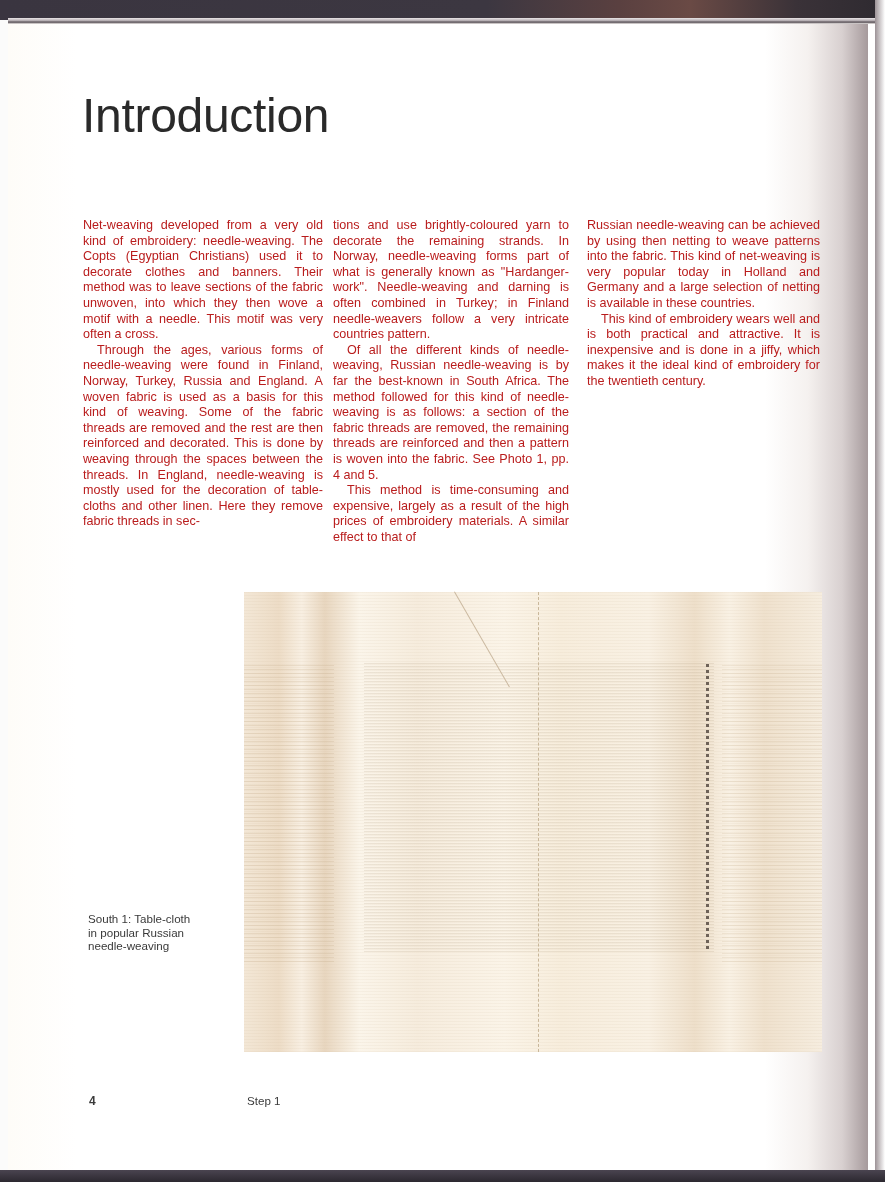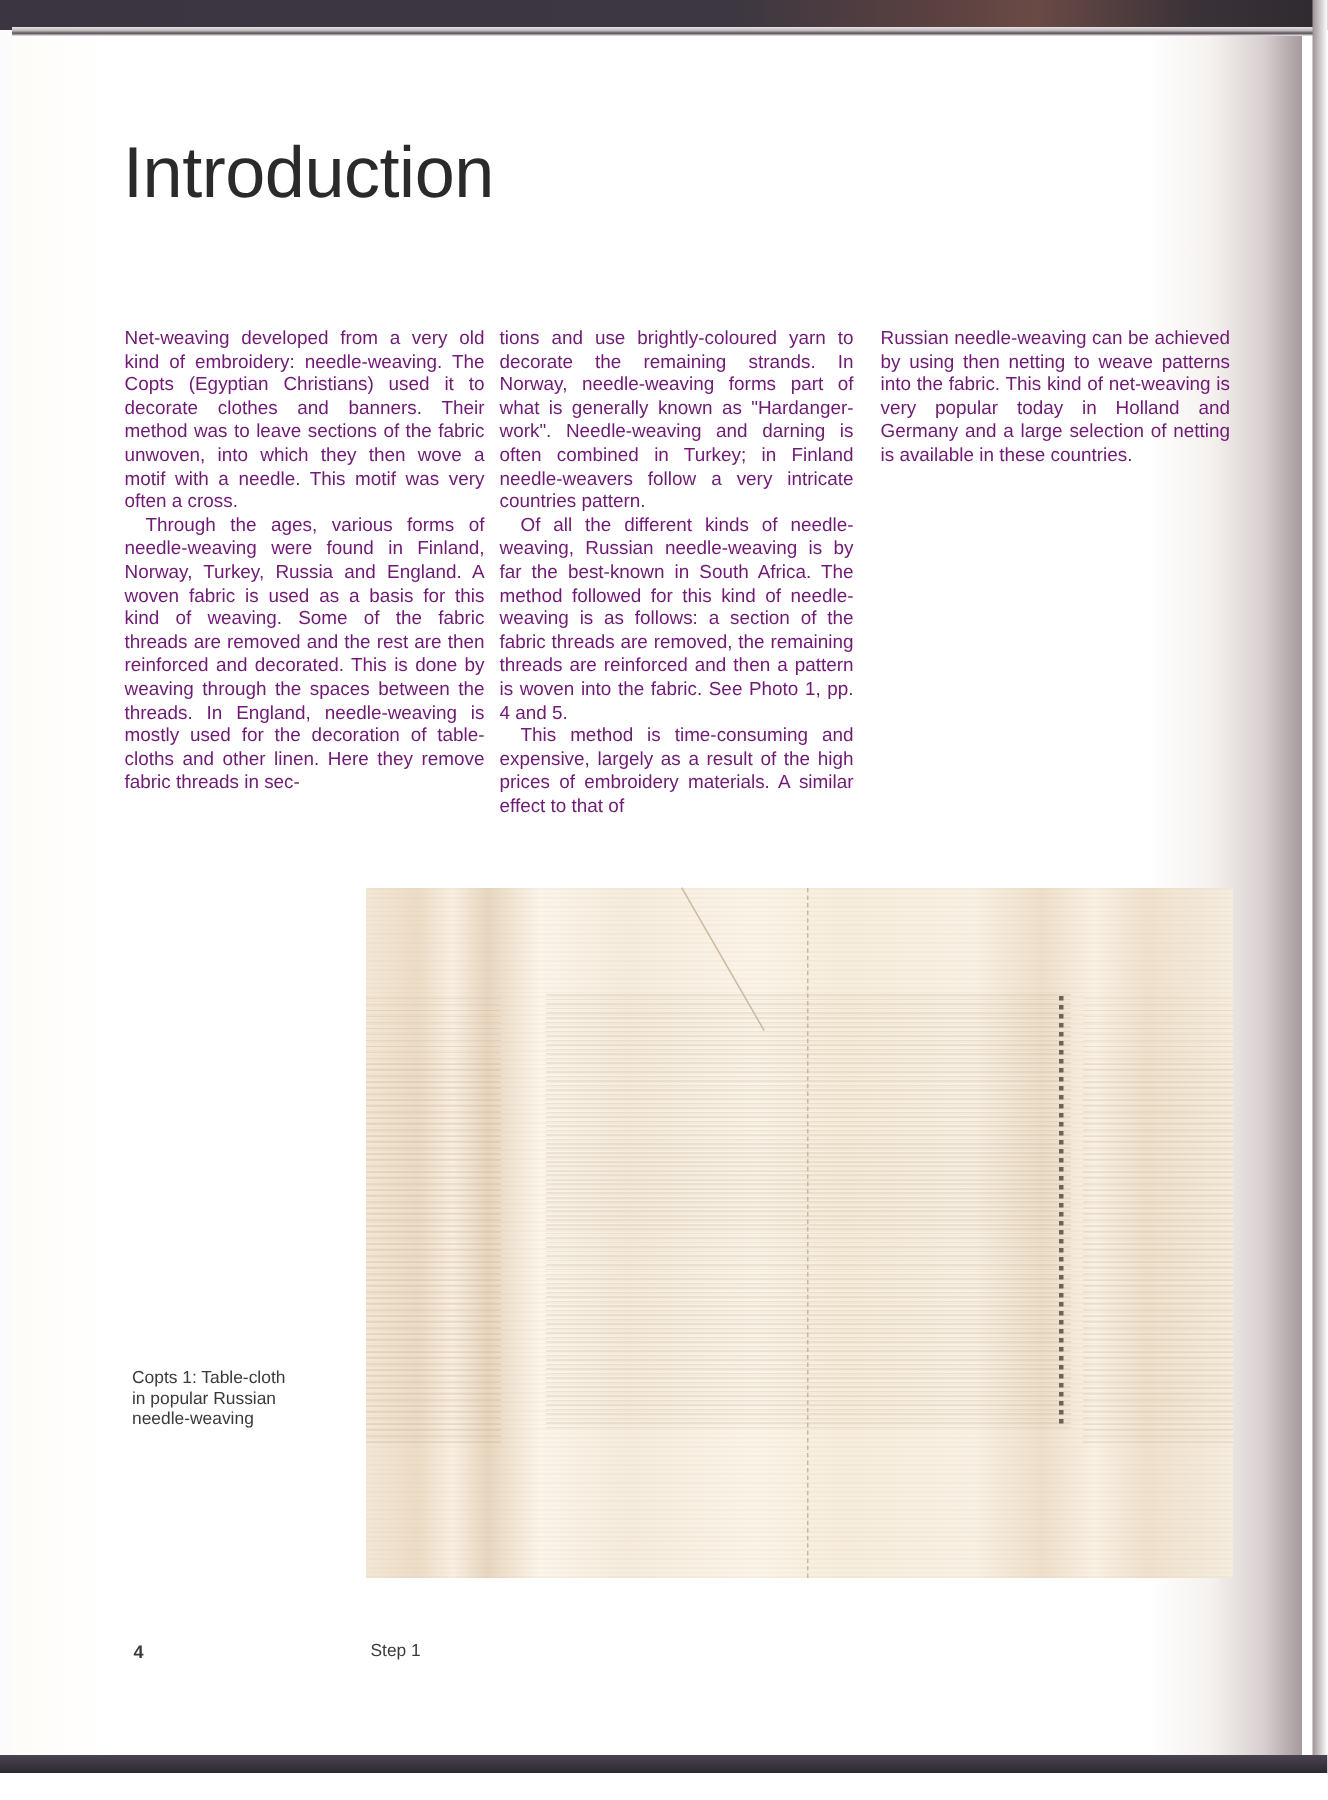--- a/index.html
+++ b/index.html
@@ -36,21 +36,21 @@
       position: absolute; right: 0; top: 0; width: 10px; height: 1182px;
       background: linear-gradient(90deg, #9c9296, #ffffff);
     }
     .title {
       position: absolute; left: 82px; top: 88px;
       font-size: 48px; color: #2a2a2a; font-weight: normal; letter-spacing: -0.3px;
       margin: 0;
     }
     .column {
       position: absolute; top: 218px; width: 240px;
-      font-size: 12.6px; line-height: 15.6px; color: #701a75;
+      font-size: 12.6px; line-height: 15.6px; color: #b91c1c;
       text-align: justify;
     }
     .column p { margin: 0; }
     .column p.indent { text-indent: 14px; }
     .col1 { left: 83px; width: 240px; }
     .col2 { left: 333px; width: 236px; }
     .col3 { left: 587px; width: 233px; }
     .photo {
       position: absolute; left: 244px; top: 592px; width: 578px; height: 460px;
       background:
@@ -113,33 +113,34 @@
 </div>
 
 <div class="column col2">
   <p>tions and use brightly-coloured yarn to decorate the remaining strands. In Norway, needle-weaving forms part of what is generally known as "Hardanger-work". Needle-weaving and darning is often combined in Turkey; in Finland needle-weavers follow a very intricate countries pattern.</p>
   <p class="indent">Of all the different kinds of needle-weaving, Russian needle-weaving is by far the best-known in South Africa. The method followed for this kind of needle-weaving is as follows: a section of the fabric threads are removed, the remaining threads are reinforced and then a pattern is woven into the fabric. See Photo 1, pp. 4 and 5.</p>
   <p class="indent">This method is time-consuming and expensive, largely as a result of the high prices of embroidery materials. A similar effect to that of</p>
 </div>
 
 <div class="column col3">
   <p>Russian needle-weaving can be achieved by using then netting to weave patterns into the fabric. This kind of net-weaving is very popular today in Holland and Germany and a large selection of netting is available in these countries.</p>
+  <p class="indent">This kind of embroidery wears well and is both practical and attractive. It is inexpensive and is done in a jiffy, which makes it the ideal kind of embroidery for the twentieth century.</p>
 </div>
 
 <div class="photo">
   <div class="photo-left-fringe"></div>
   <div class="photo-woven"></div>
   <div class="photo-right-fringe"></div>
   <div class="photo-center-line"></div>
   <div class="photo-stitch-line"></div>
   <div class="photo-diagonal"></div>
 </div>
 
 <div class="caption-photo">
-  <div>Copts 1: Table-cloth</div>
+  <div>South 1: Table-cloth</div>
   <div>in popular Russian</div>
   <div>needle-weaving</div>
 </div>
 
 <div class="caption-step">Step 1</div>
 
 <div class="page-number">4</div>
 
 <div class="bottom-bar"></div>
 <div class="below-bar"></div>

